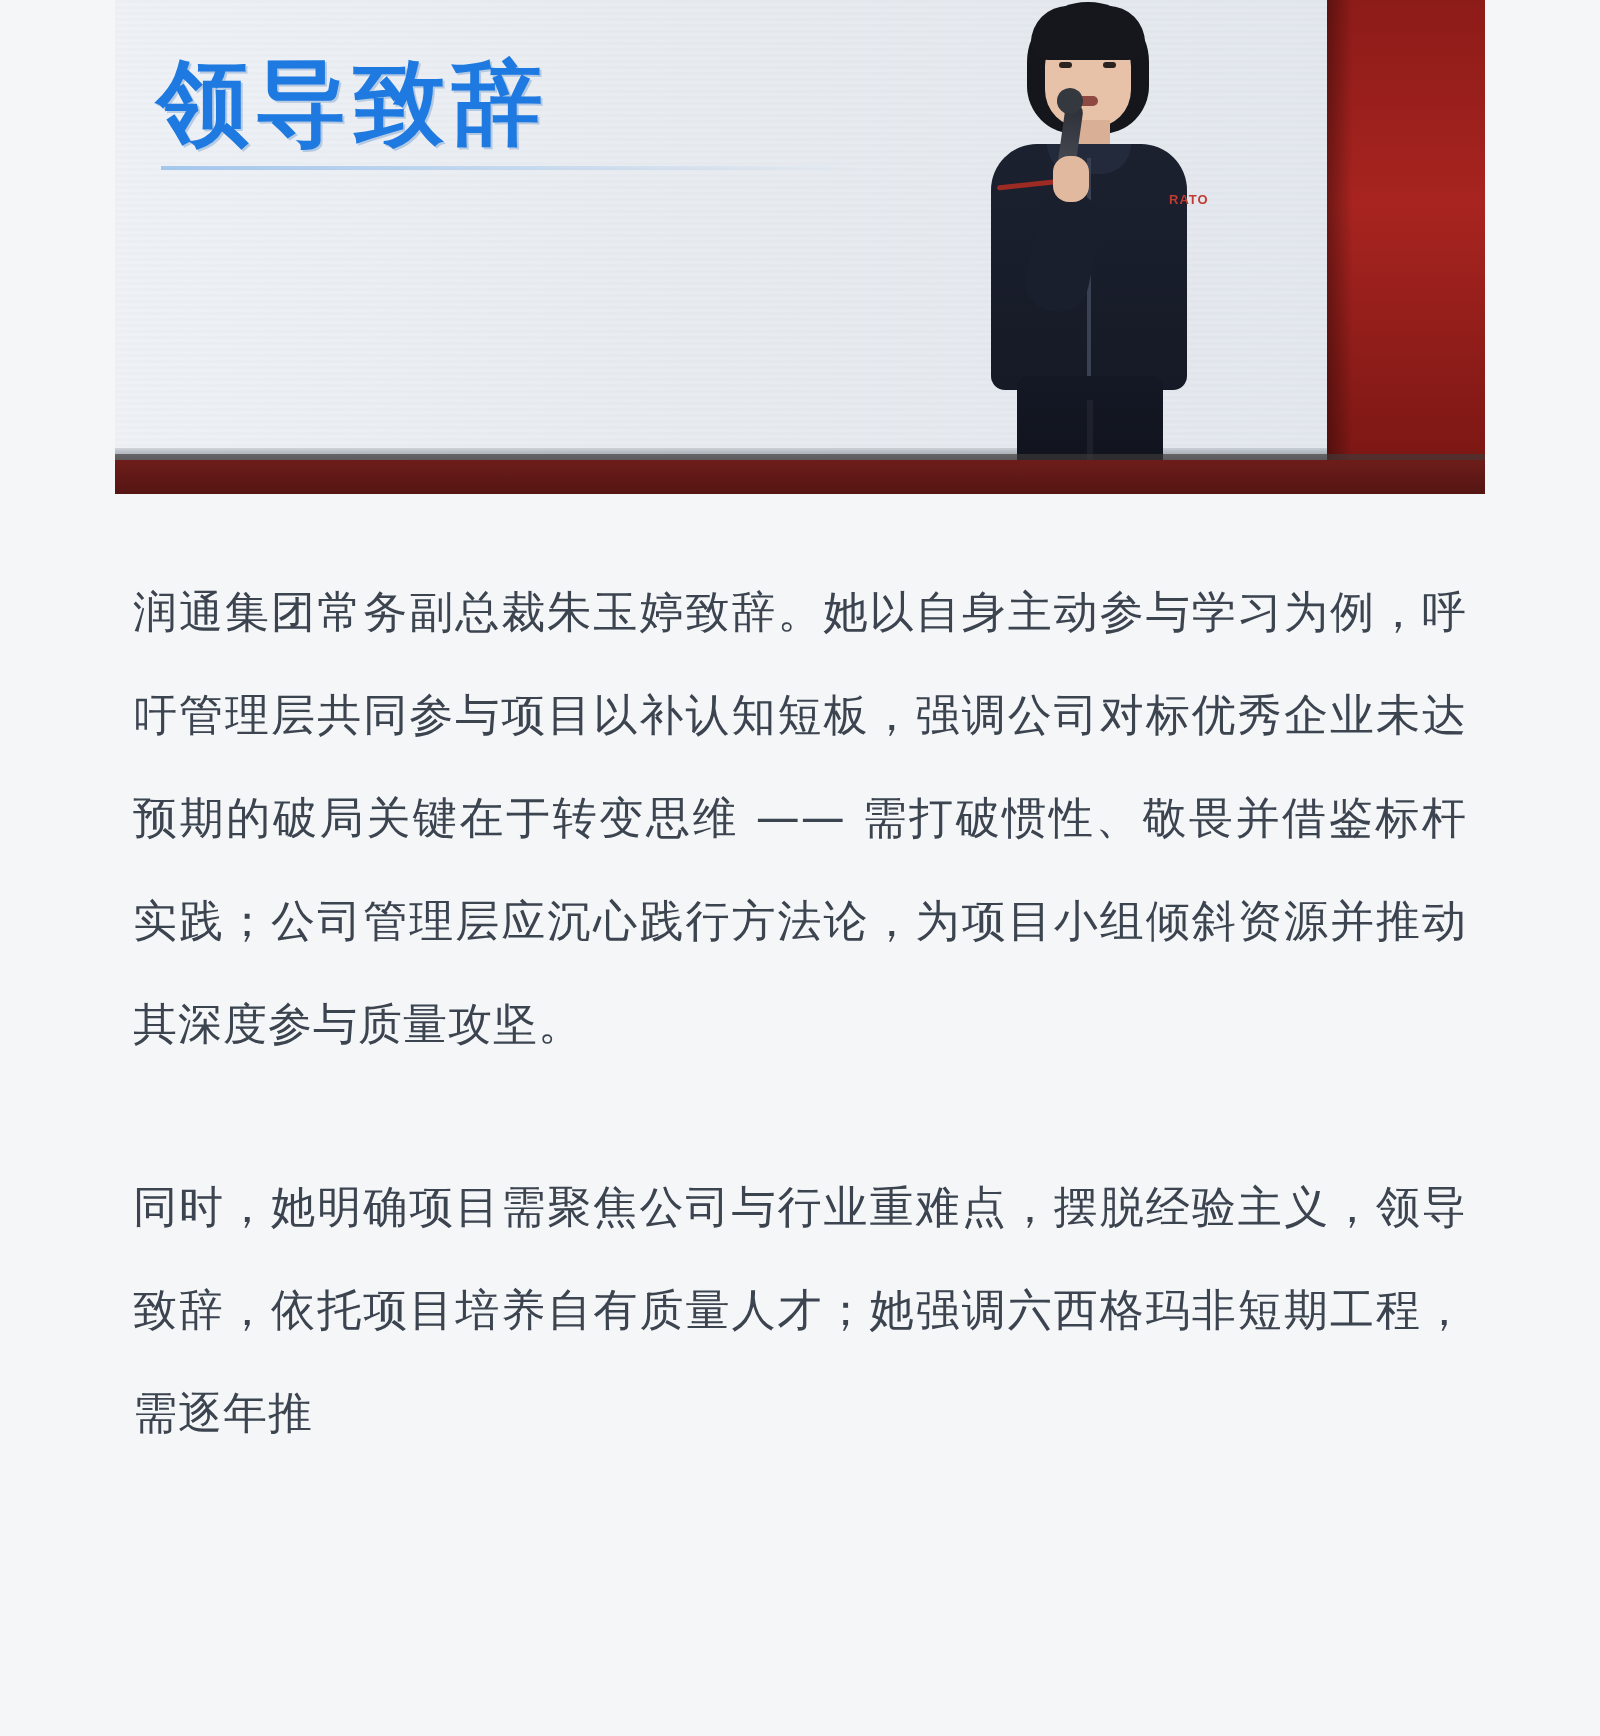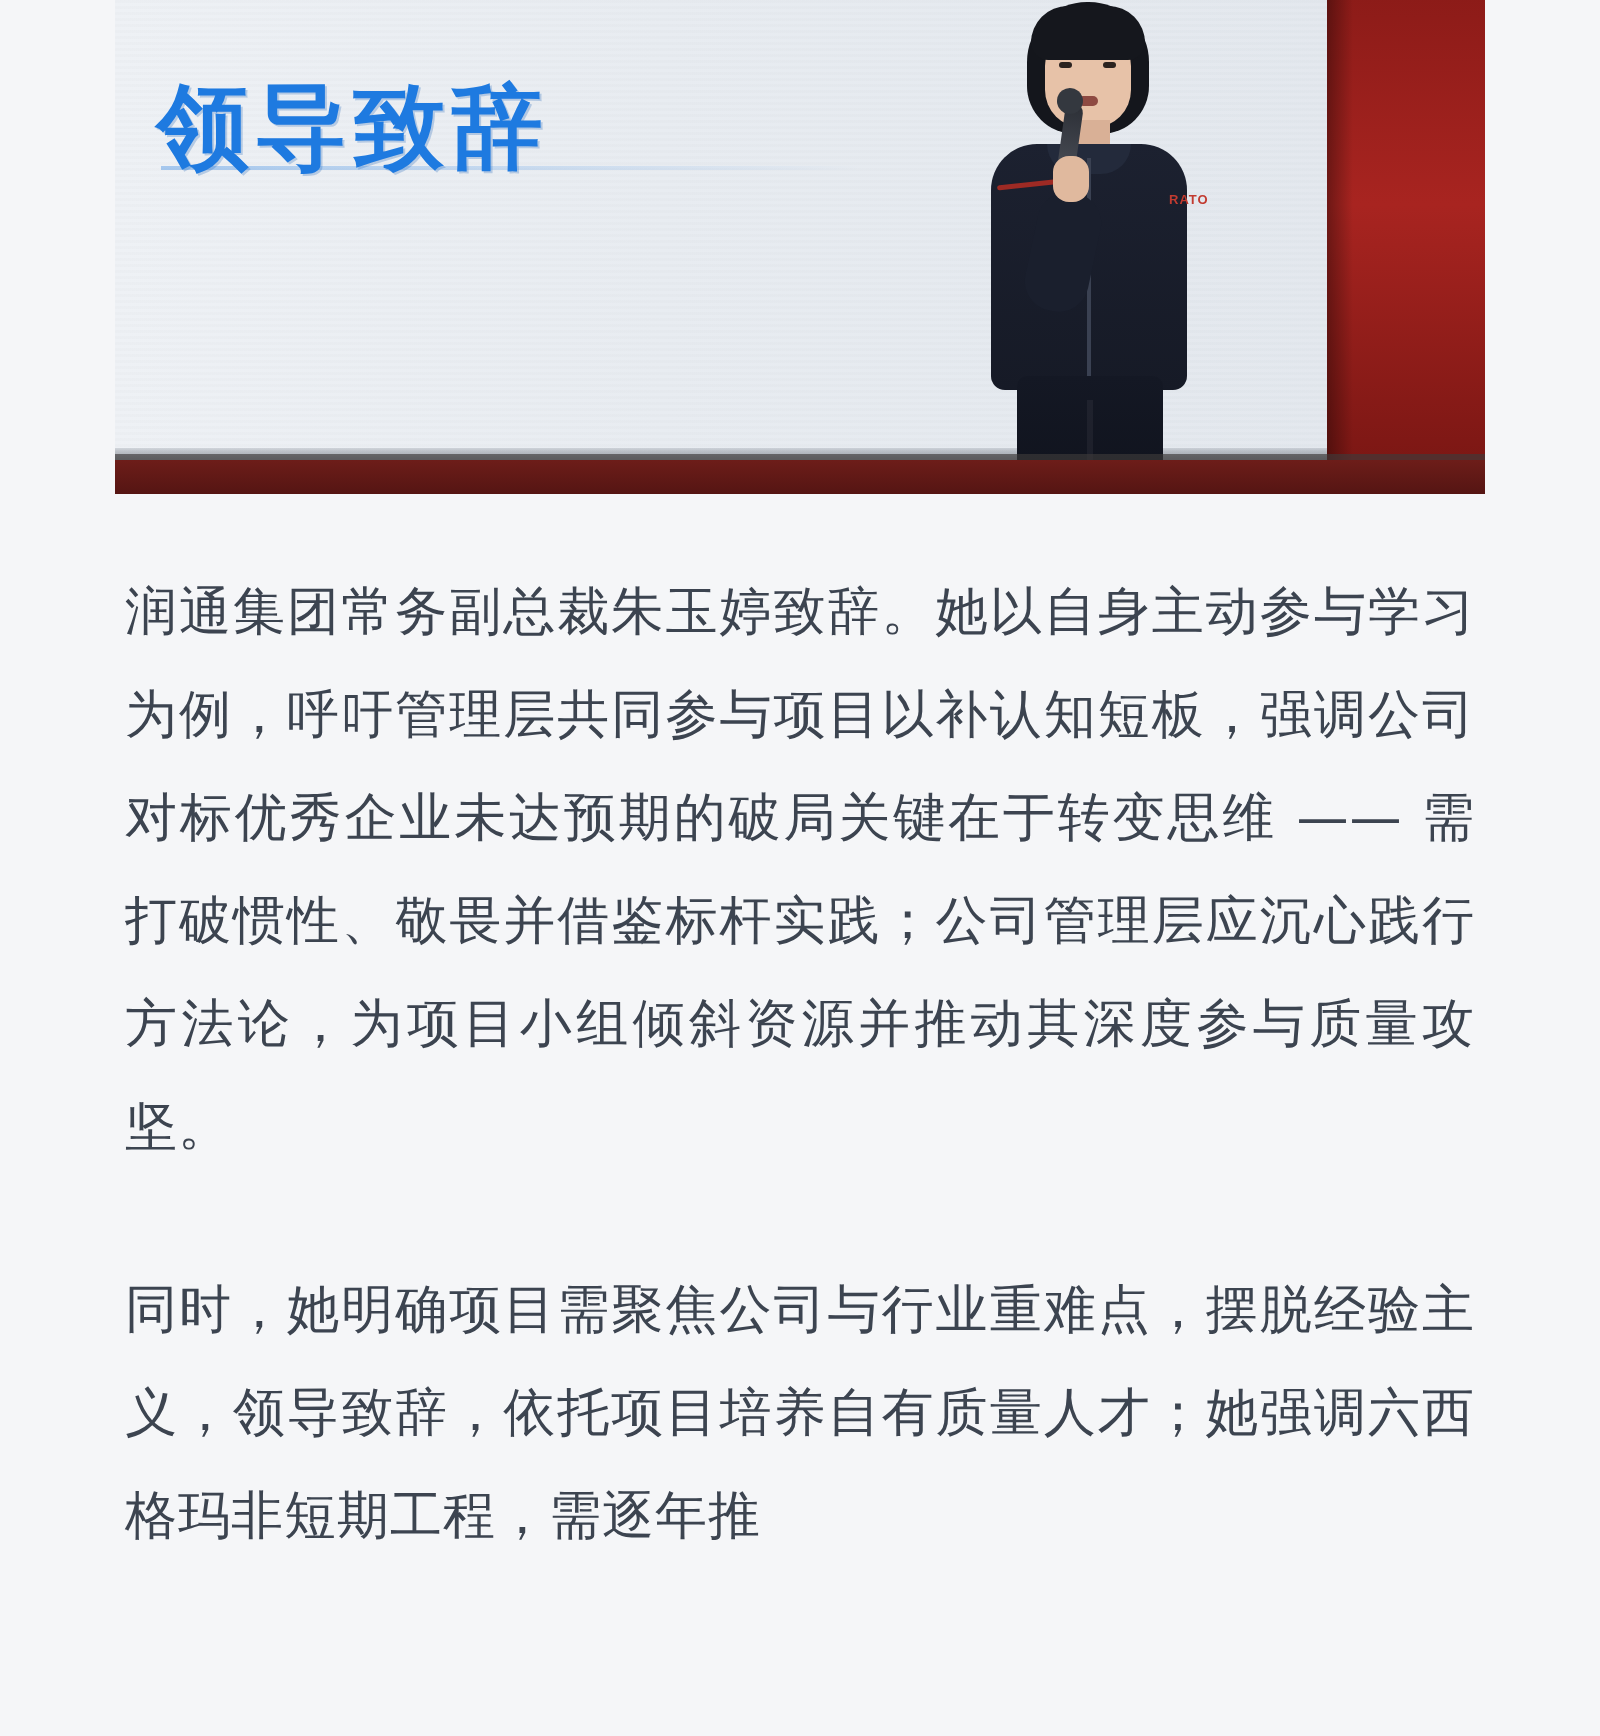--- a/index.html
+++ b/index.html
@@ -92,21 +92,21 @@
     bottom: 34px;
     width: 1370px;
     height: 6px;
     background: #3e3a3a;
     opacity: .65;
   }
   
   .screen-title {
     position: absolute;
     left: 42px;
-    top: 72px;
+    top: 48px;
     font-family: "DejaVu Sans", "Liberation Sans", sans-serif;
     font-size: 92px;
     font-weight: bold;
     letter-spacing: 6px;
     color: #1e7ae0;
     text-shadow: 2px 2px 0 rgba(20,90,180,0.25);
     white-space: nowrap;
     text-align: right;
   }
   .screen-sub {
@@ -283,24 +283,24 @@
     height: 94px;
     background: rgba(255,255,255,0.05);
   }
 
   
   .body-text {
     padding: 0 10px;
     box-sizing: border-box;
   }
   p.para {
-    margin: 0;
+    margin: 8px;
     color: #3c4450;
     font-family: "DejaVu Sans", "Liberation Sans", sans-serif;
-    font-size: 52px;
+    font-size: 44px;
     line-height: 103px;
     letter-spacing: 1px;
     text-align: justify;
     text-justify: inter-ideograph;
     word-break: break-all;
   }
   p.para + p.para {
     margin-top: 80px;
   }
   .first-para {

